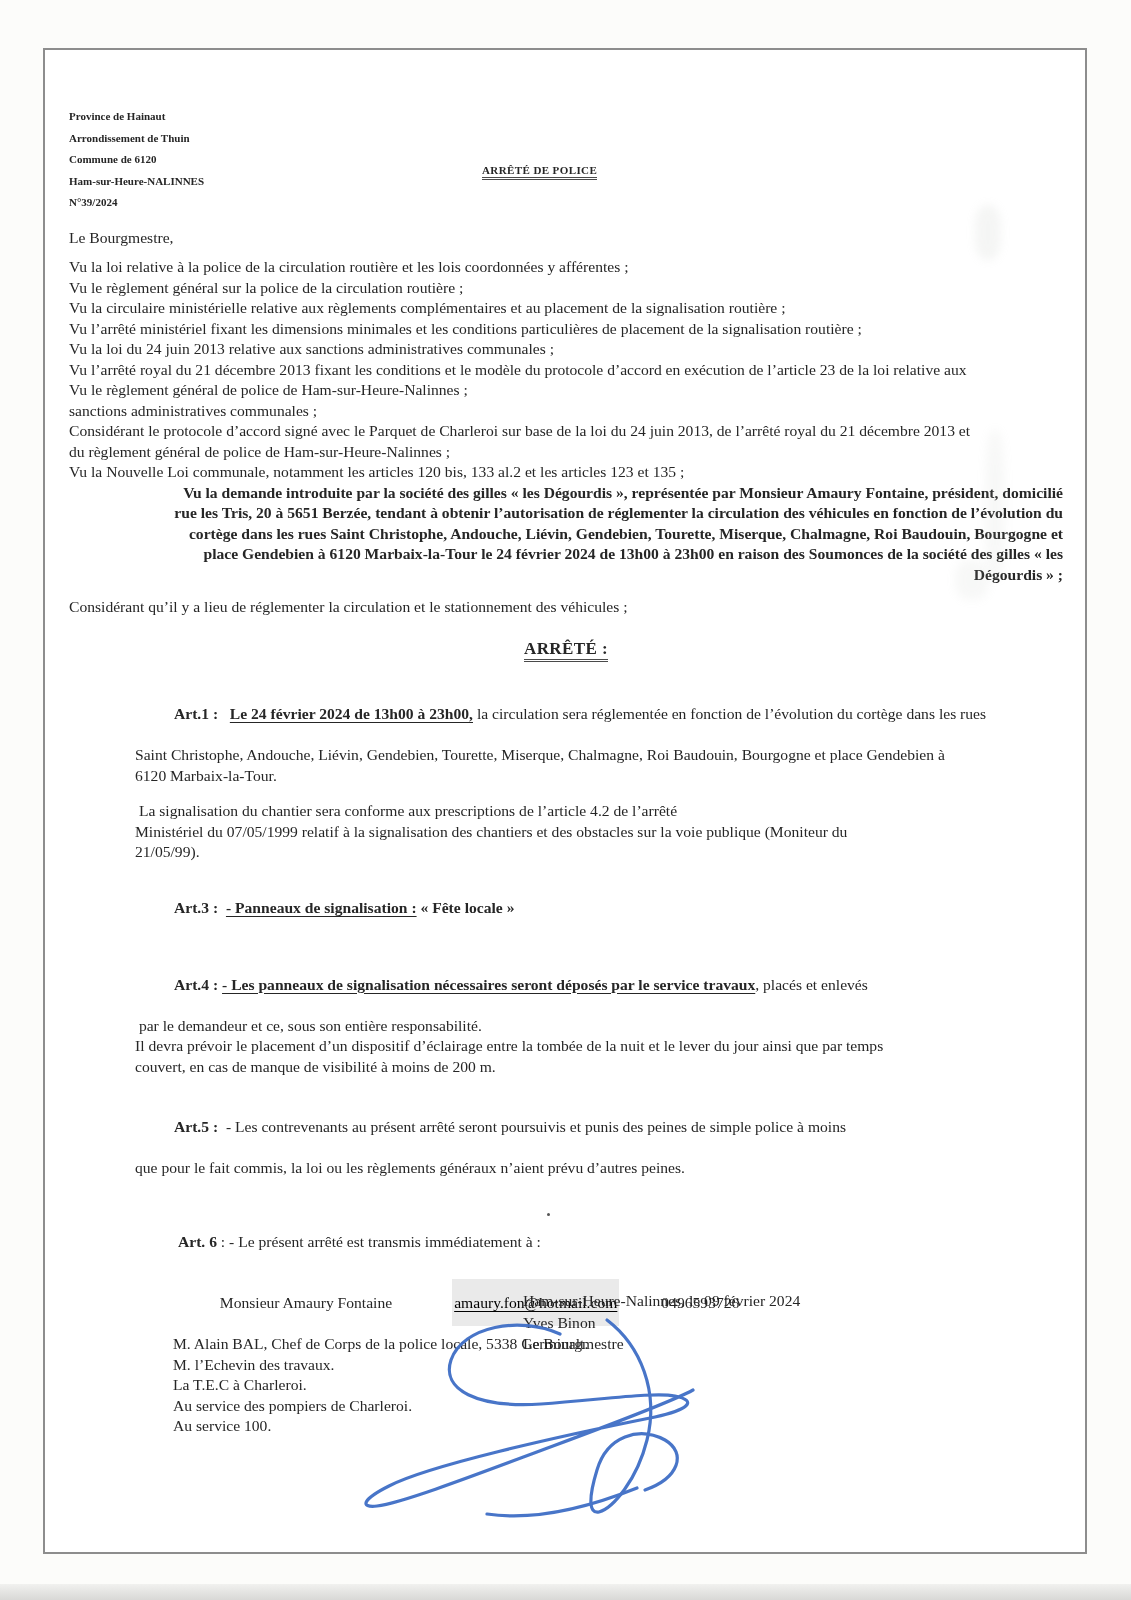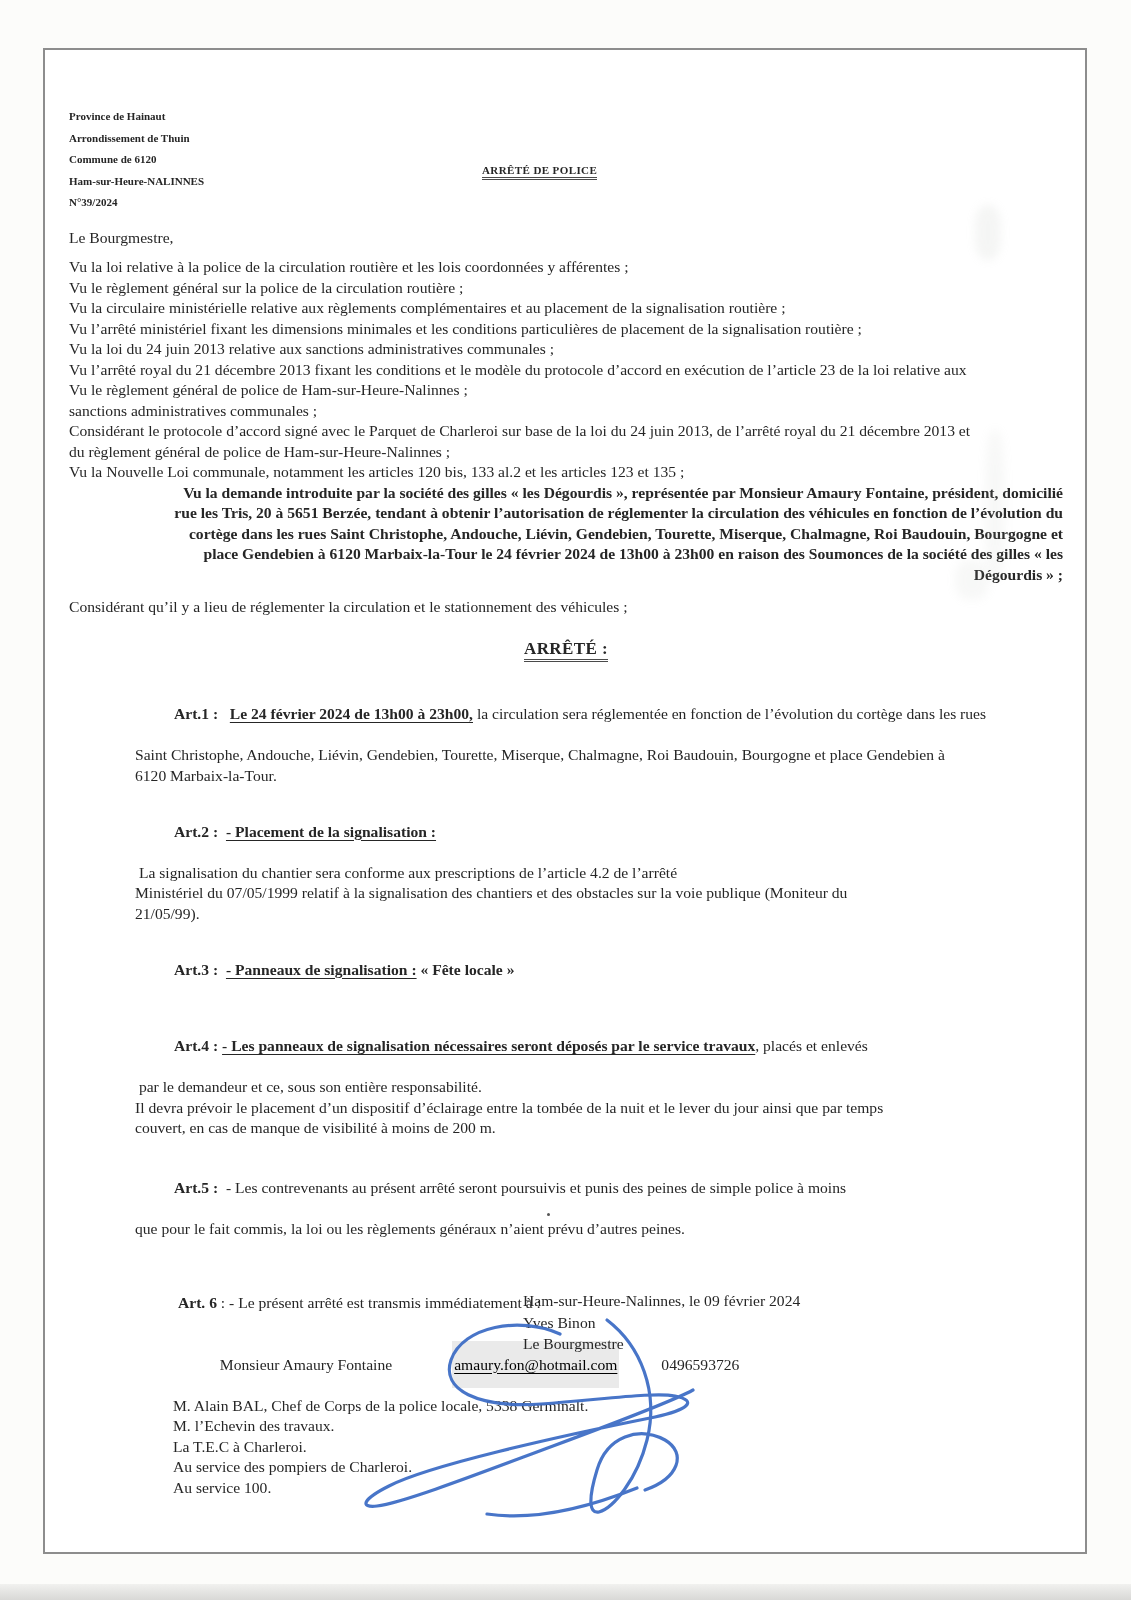--- a/index.html
+++ b/index.html
@@ -116,23 +116,20 @@
         <div class="line">
           <span class="b">Art.1 :   </span><span class="bu">Le 24 février 2024 de 13h00 à 23h00,</span><span> la circulation sera réglementée en fonction de l’évolution du cortège dans les rues</span>
         </div>
         <div>
             <div class="line">Saint Christophe, Andouche, Liévin, Gendebien, Tourette, Miserque, Chalmagne, Roi Baudouin, Bourgogne et place Gendebien à</div>
             <div class="line">6120 Marbaix-la-Tour.</div>
           </div>
       </div>
 
       <div class="article">
-        <div class="line">
-          <span class="b">Art.2 :  </span><span class="bu">- Placement de la signalisation :</span>
-        </div>
         <div>
             <div class="line"> La signalisation du chantier sera conforme aux prescriptions de l’article 4.2 de l’arrêté</div>
             <div class="line">Ministériel du 07/05/1999 relatif à la signalisation des chantiers et des obstacles sur la voie publique (Moniteur du</div>
             <div class="line">21/05/99).</div>
           </div>
       </div>
 
       <div class="article">
         <div class="line">
           <span class="b">Art.3 :  </span><span class="bu">- Panneaux de signalisation :</span><span class="b"> « Fête locale »</span>

